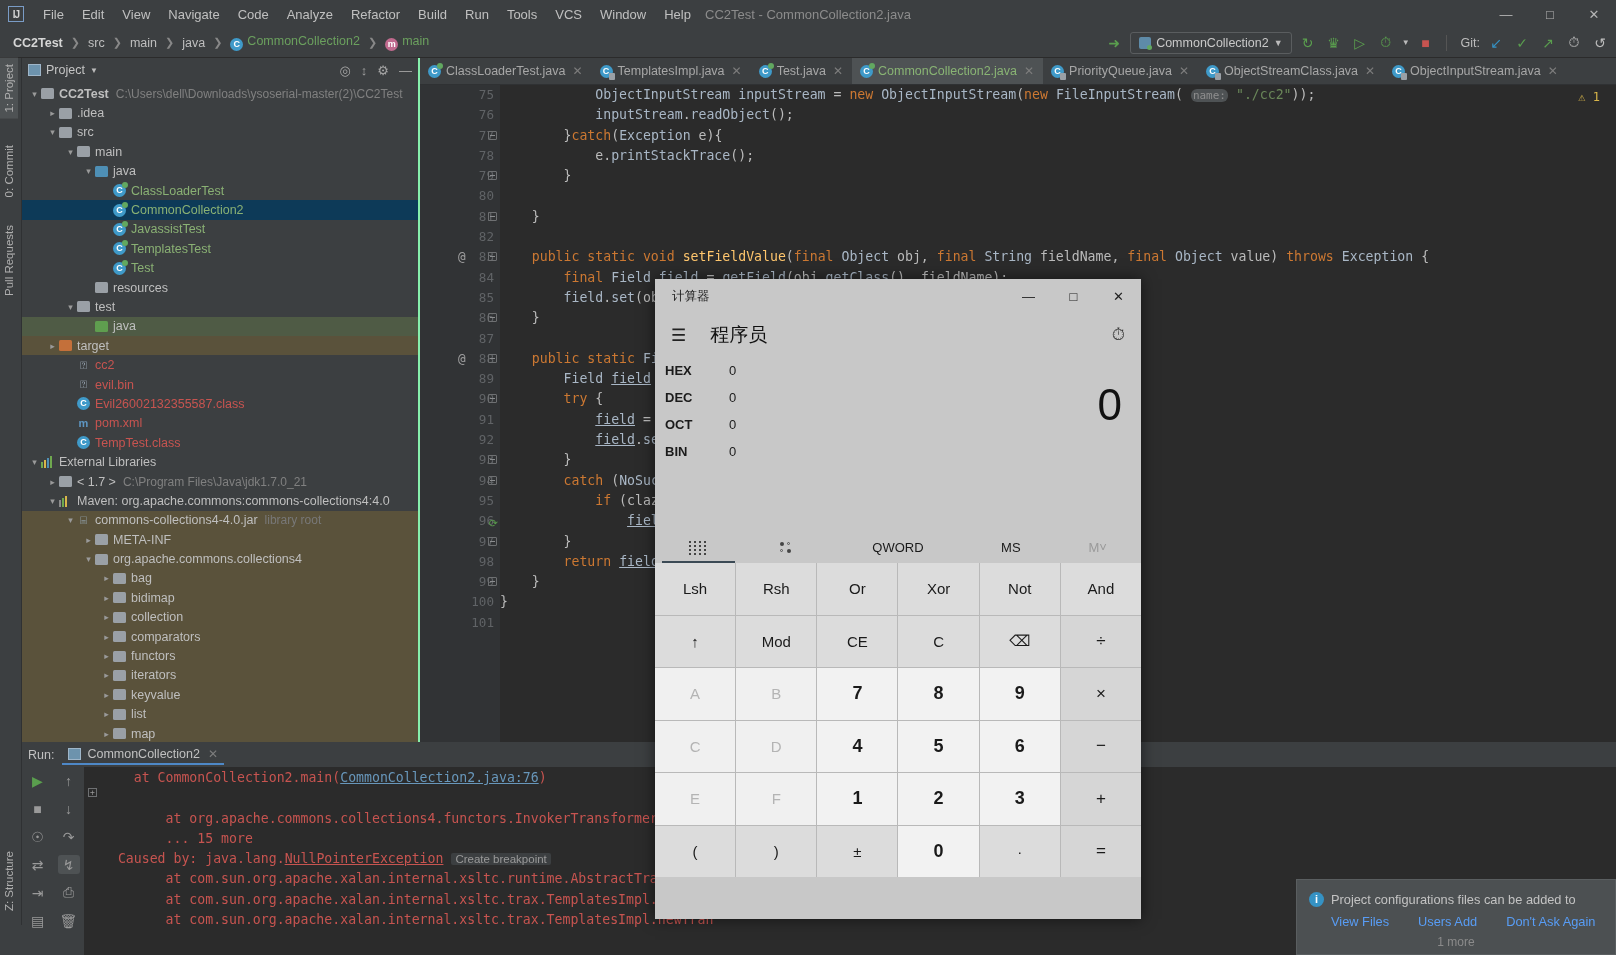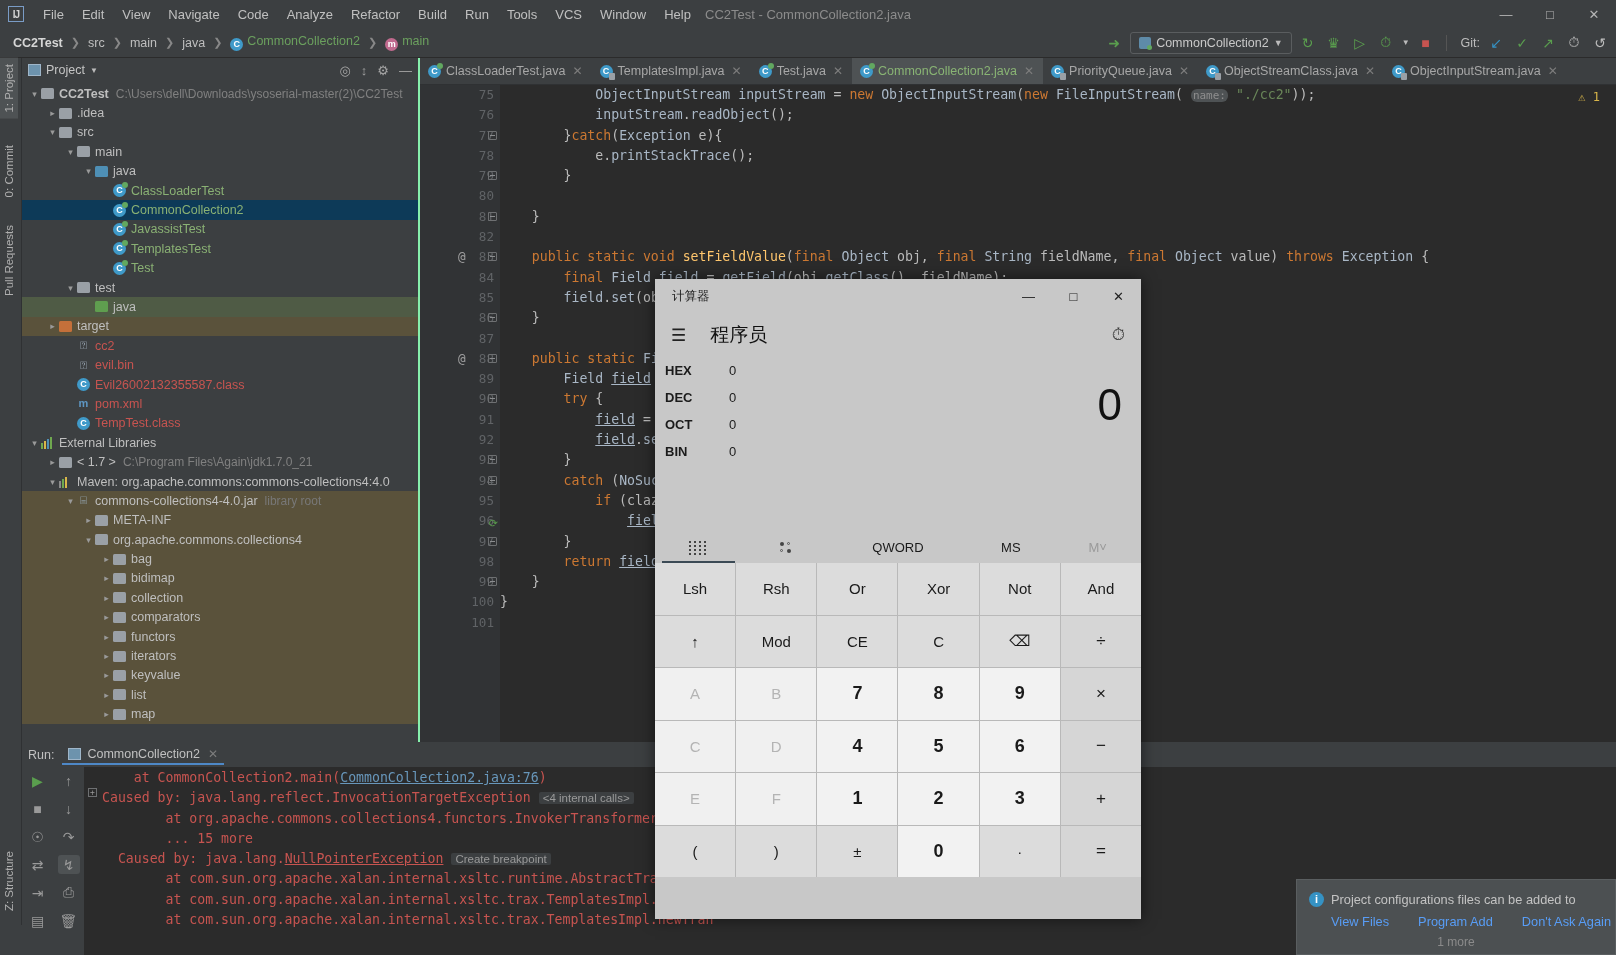--- a/index.html
+++ b/index.html
@@ -407,20 +407,25 @@
         <div class="row" style="padding-left: 78px;">
           <span class="arrow"></span>
           <span class="cls tick">C</span>
           <span class="lbl-green">TemplatesTest</span>
         </div>
         <div class="row" style="padding-left: 78px;">
           <span class="arrow"></span>
           <span class="cls tick">C</span>
           <span class="lbl-green">Test</span>
         </div>
+        <div class="row" style="padding-left: 60px;">
+          <span class="arrow"></span>
+          <span class="fold grey"></span>
+          <span class="">resources</span>
+        </div>
         <div class="row" style="padding-left: 42px;">
           <span class="arrow">▾</span>
           <span class="fold grey"></span>
           <span class="">test</span>
         </div>
         <div class="row green-bg" style="padding-left: 60px;">
           <span class="arrow"></span>
           <span class="fold green"></span>
           <span class="">java</span>
         </div>
@@ -461,21 +466,21 @@
             <i style="background: rgb(217, 182, 74); height: 8px;"></i>
             <i style="background: rgb(78, 143, 181); height: 10px;"></i>
             <i style="background: rgb(111, 168, 79); height: 12px;"></i>
           </span>
           <span class="">External Libraries</span>
         </div>
         <div class="row" style="padding-left: 24px;">
           <span class="arrow">▸</span>
           <span class="fold grey"></span>
           <span class="">&lt; 1.7 &gt;</span>
-          <span class="path">C:\Program Files\Again\jdk1.7.0_21</span>
+          <span class="path">C:\Program Files\Java\jdk1.7.0_21</span>
         </div>
         <div class="row" style="padding-left: 24px;">
           <span class="arrow">▾</span>
           <span class="lib-ico">
             <i style="background: rgb(139, 139, 139); height: 7px;"></i>
             <i style="background: rgb(111, 168, 79); height: 9px;"></i>
             <i style="background: rgb(217, 182, 74); height: 11px;"></i>
           </span>
           <span class="">Maven: org.apache.commons:commons-collections4:4.0</span>
         </div>
@@ -669,39 +674,39 @@
           <span class="ticon">↑</span>
           <span class="ticon">↓</span>
           <span class="ticon">↷</span>
           <span class="ticon on">↯</span>
           <span class="ticon">⎙</span>
           <span class="ticon">🗑</span>
         </div>
       </div>
       <div class="console" id="console">
           <div class="conline"><span>    at CommonCollection2.main(<span class="lnk">CommonCollection2.java:76</span>)</span></div>
-          <div class="conline"><span class="expander">+</span><span>Caused by: java.lang.reflect.InvocationTargetException <span class="chip">&lt;4 internal calls&gt;</span></span></div>
+          <div class="conline"><span class="expander">+</span></div>
           <div class="conline"><span>        at org.apache.commons.collections4.functors.InvokerTransformer.transf</span></div>
           <div class="conline"><span>        ... 15 more</span></div>
           <div class="conline"><span>  Caused by: java.lang.<span class="npe">NullPointerException</span> <span class="chip">Create breakpoint</span></span></div>
           <div class="conline"><span>        at com.sun.org.apache.xalan.internal.xsltc.runtime.AbstractTranslet.p</span></div>
           <div class="conline"><span>        at com.sun.org.apache.xalan.internal.xsltc.trax.TemplatesImpl.getTran</span></div>
           <div class="conline"><span>        at com.sun.org.apache.xalan.internal.xsltc.trax.TemplatesImpl.newTran</span></div>
         </div>
     </div>
   </div>
 
   <div class="notif">
     <div class="line1">
       <span class="info-ico">i</span>
       <span>Project configurations files can be added to</span>
     </div>
     <div class="line2" id="notif-actions">
         <a href="#">View Files</a>
-        <a href="#">Program Add</a>
+        <a href="#">Users Add</a>
         <a href="#">Don't Ask Again</a>
       </div>
     <div class="more">1 more</div>
   </div>
 
   <div class="calc">
     <div class="calc-title">
       <span class="t">计算器</span>
       <span class="ctrls">
         <div>—</div>

